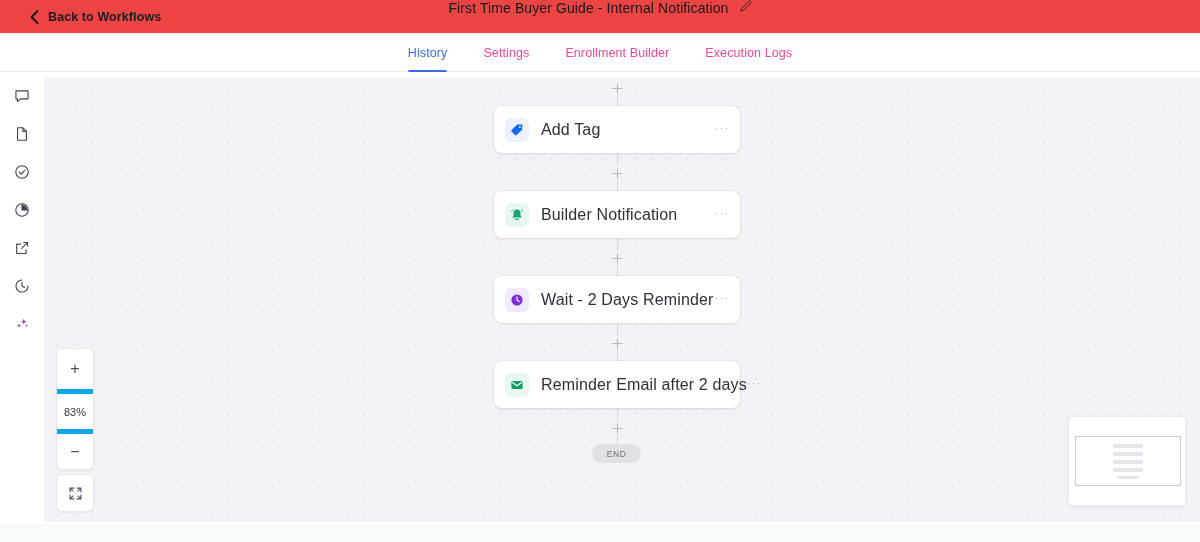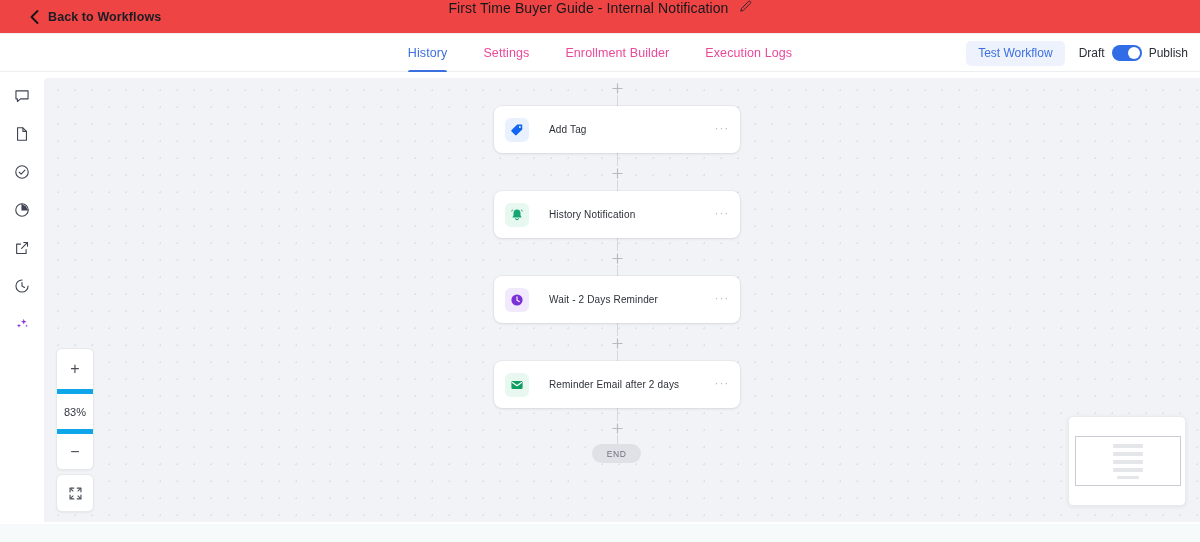--- a/index.html
+++ b/index.html
@@ -147,21 +147,21 @@
     display: flex; align-items: center; padding: 0 11px;
     cursor: pointer;
   }
   .node-icon {
     width: 24px; height: 24px; border-radius: 6px;
     display: flex; align-items: center; justify-content: center;
     flex: 0 0 auto;
   }
   .node-icon svg { display: block; }
   .node-label {
-    margin-left: 20px; font-size: 10px; color: #2c3038;
+    margin-left: 12px; font-size: 16px; color: #2c3038;
     letter-spacing: .15px; white-space: nowrap; flex: 1 1 auto;
   }
   .node-dots {
     font-size: 12px; color: #b9bdc6; letter-spacing: .8px;
     line-height: 1; padding-bottom: 4px; cursor: pointer;
   }
 
   .end-pill {
     position: absolute; left: 125px; width: 49px; height: 19px;
     border-radius: 10px; background: #dfe1e6;
@@ -240,30 +240,20 @@
 </div>
 
 <div class="tabbar">
   <div class="tabs">
     <div class="tab active">History</div>
     <div class="tab">Settings</div>
     <div class="tab">Enrollment Builder</div>
     <div class="tab">Execution Logs</div>
   </div>
 
-  <div class="tab-right">
-    <div class="test-wf-btn">Test Workflow</div>
-    <div class="pubgroup">
-      <span class="pub-label">Draft</span>
-      <div class="toggle">
-        <div class="knob"></div>
-      </div>
-      <span class="pub-label">Publish</span>
-    </div>
-  </div>
 </div>
 
 <div class="rail">
   <div class="rail-item">
     <svg width="16" height="16" viewBox="0 0 18 18" fill="none">
       <path d="M2.2 3.2h13.6v9H7.4l-3.6 3v-3H2.2v-9z" stroke="#3d4350" stroke-width="1.25" stroke-linejoin="round"></path>
     </svg>
   </div>
   <div class="rail-item">
     <svg width="16" height="16" viewBox="0 0 18 18" fill="none">
@@ -335,21 +325,21 @@
     </div>
 
     <div class="node-card" style="top:113px;">
       <div class="node-icon" style="background:#e6f8f0;">
         <svg width="14" height="14" viewBox="0 0 16 16" fill="none">
           <path d="M8 1.6a4 4 0 0 0-4 4v2.8L2.7 10.8h10.6L12 8.4V5.6a4 4 0 0 0-4-4z" fill="#17a673"></path>
           <path d="M6.4 12.2a1.7 1.7 0 0 0 3.2 0" stroke="#17a673" stroke-width="1.3" stroke-linecap="round"></path>
           <path d="M3.1 2.3 1.8 3.4M12.9 2.3l1.3 1.1" stroke="#17a673" stroke-width="1.1" stroke-linecap="round"></path>
         </svg>
       </div>
-      <div class="node-label">History Notification</div>
+      <div class="node-label">Builder Notification</div>
       <div class="node-dots">···</div>
     </div>
 
     <div class="plus-node" style="top:173px;">
       <svg width="11" height="11" viewBox="0 0 12 12" fill="none">
         <path d="M6 1v10M1 6h10" stroke="#b6bac2" stroke-width="1.3" stroke-linecap="round"></path>
       </svg>
     </div>
 
     <div class="node-card" style="top:198px;">

